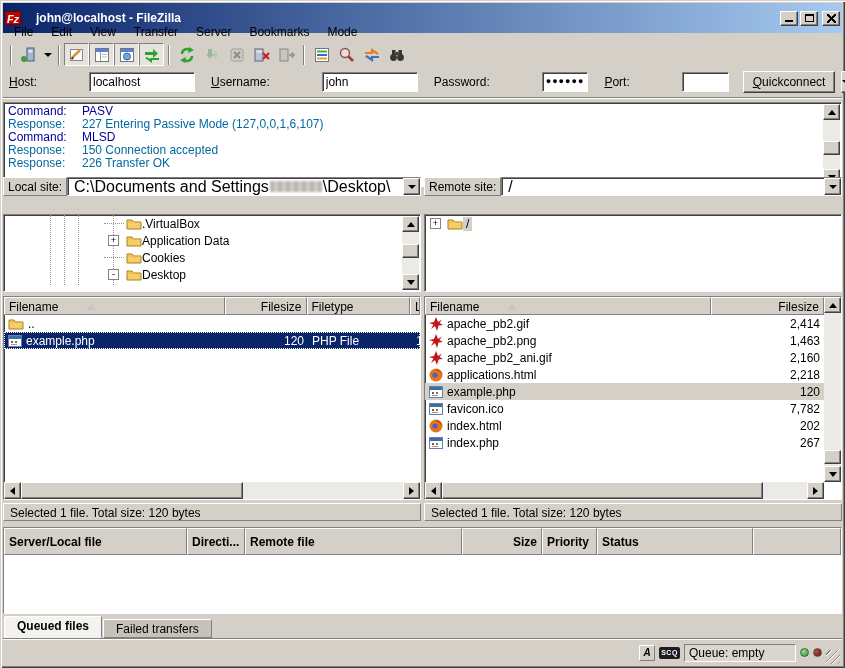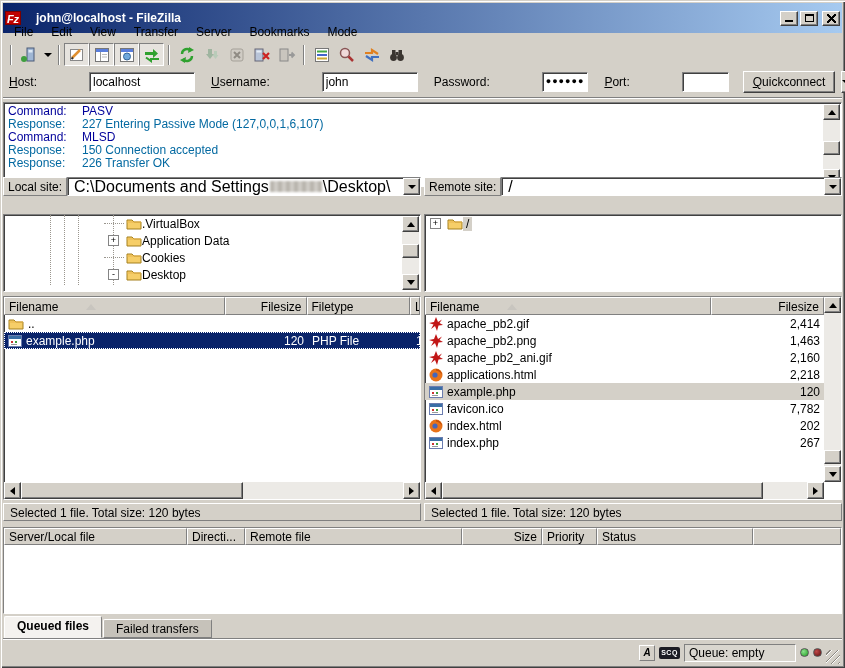--- a/index.html
+++ b/index.html
@@ -88,21 +88,21 @@
   .lbody { flex:1; overflow:hidden; position:relative; }
   .frow { display:flex; height:17px; align-items:center; font-size:12px; white-space:nowrap; }
   .frow.sel-active { background:#0A246A; color:#fff; outline:1px dotted #fff; outline-offset:-1px; }
   .frow.sel-inactive { background:#D4D0C8; }
   .cell { padding:0 4px; overflow:hidden; display:flex; align-items:center; gap:4px; }
   .num { justify-content:flex-end; }
   .statusline { top:503px; height:18px; font-size:12px; padding:2px 0 0 6px; position:absolute; border:1px solid; border-color:#fff #808080 #808080 #fff; }
 
   
   #queuebox { left:3px; right:3px; top:527px; height:87px; background:#fff; border:1px solid; border-color:#808080 #fff #fff #808080; box-shadow:inset 1px 1px 0 #404040; display:flex; flex-direction:column; }
-  #queuehdr { display:flex; height:17px; flex:none; background:#D4D0C8; }
+  #queuehdr { display:flex; height:27px; flex:none; background:#D4D0C8;font-weight:bold; }
 
   
   #tabs { left:3px; top:616px; height:22px; display:flex; align-items:flex-end; gap:1px; padding-left:1px; position:absolute; }
   .tab { height:19px; padding:2px 12px 0 12px; font-size:12px; background:#C6C2BA; border:1px solid; border-color:#fff #808080 #808080 #fff; border-radius:2px 2px 0 0; }
   .tab.active { height:22px; background:#F4F2EF; font-weight:bold; border-bottom-color:#F4F2EF; }
   #tabdivider { left:3px; right:3px; top:638px; height:2px; border-top:1px solid #808080; border-bottom:1px solid #fff; position:absolute; }
 
   
   #statusbar { left:3px; right:3px; top:641px; height:23px; display:flex; align-items:center; justify-content:flex-end; gap:4px; padding-right:2px; position:absolute; }
   #asciibox { width:16px; height:16px; border:1px solid; border-color:#fff #808080 #808080 #fff; font-size:10px; font-weight:bold; display:flex; align-items:center; justify-content:center; font-style:italic; }

